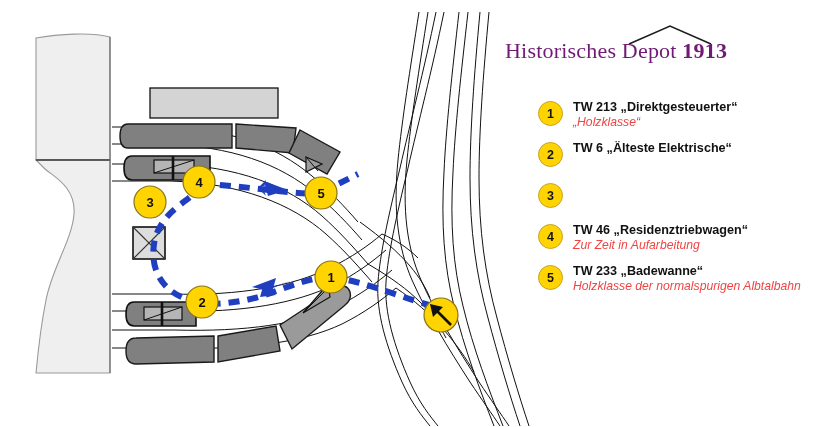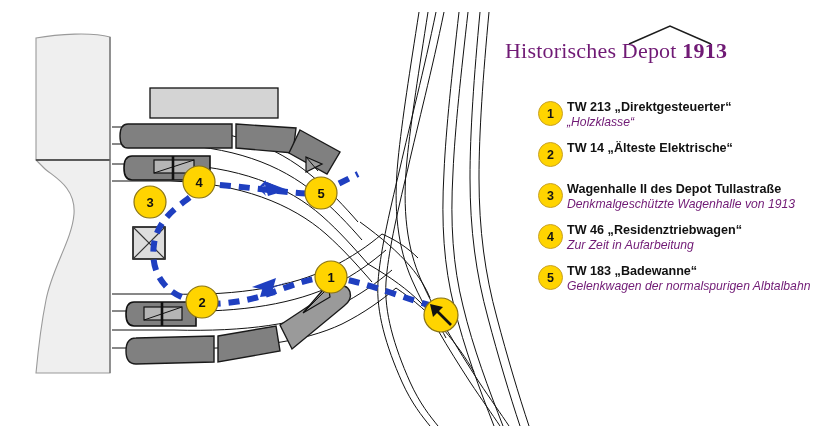--- a/index.html
+++ b/index.html
@@ -75,34 +75,34 @@
     display: flex;
     align-items: center;
     justify-content: center;
     font-size: 12.5px;
     font-weight: bold;
     color: #141414;
     font-family: "Liberation Sans", sans-serif;
     margin-top: 1px;
   }
   .legend-text {
-    margin-left: 4px;
+    margin-left: 10px;
     padding-top: 0px;
   }
   .legend-title {
     font-size: 12.6px;
     font-weight: bold;
     color: #111111;
     line-height: 15px;
     white-space: nowrap;
   }
   .legend-sub {
     font-size: 12.2px;
     font-style: italic;
-    color: #701a75;
+    color: #ef4444;
     line-height: 15px;
     white-space: nowrap;
   }
   
   .marker-label {
     position: absolute;
     font-family: "Liberation Sans", sans-serif;
     font-size: 13px;
     font-weight: bold;
     color: #111111;
@@ -252,43 +252,39 @@
       <div class="legend-badge">1</div>
       <div class="legend-text">
         <div class="legend-title">TW 213 „Direktgesteuerter“</div>
         <div class="legend-sub">„Holzklasse“</div>
       </div>
     </div>
 
     <div class="legend-row">
       <div class="legend-badge">2</div>
       <div class="legend-text">
-        <div class="legend-title">TW 14 „Älteste Elektrische“</div>
+        <div class="legend-title">TW 6 „Älteste Elektrische“</div>
       </div>
     </div>
 
     <div class="legend-row">
       <div class="legend-badge">3</div>
-      <div class="legend-text">
-        <div class="legend-title">Wagenhalle II des Depot Tullastraße</div>
-        <div class="legend-sub">Denkmalgeschützte Wagenhalle von 1913</div>
-      </div>
     </div>
 
     <div class="legend-row">
       <div class="legend-badge">4</div>
       <div class="legend-text">
         <div class="legend-title">TW 46 „Residenztriebwagen“</div>
         <div class="legend-sub">Zur Zeit in Aufarbeitung</div>
       </div>
     </div>
 
     <div class="legend-row">
       <div class="legend-badge">5</div>
       <div class="legend-text">
-        <div class="legend-title">TW 183 „Badewanne“</div>
-        <div class="legend-sub">Gelenkwagen der normalspurigen Albtalbahn</div>
+        <div class="legend-title">TW 233 „Badewanne“</div>
+        <div class="legend-sub">Holzklasse der normalspurigen Albtalbahn</div>
       </div>
     </div>
 
   </div>
 
 </div>
 
 </body></html>

